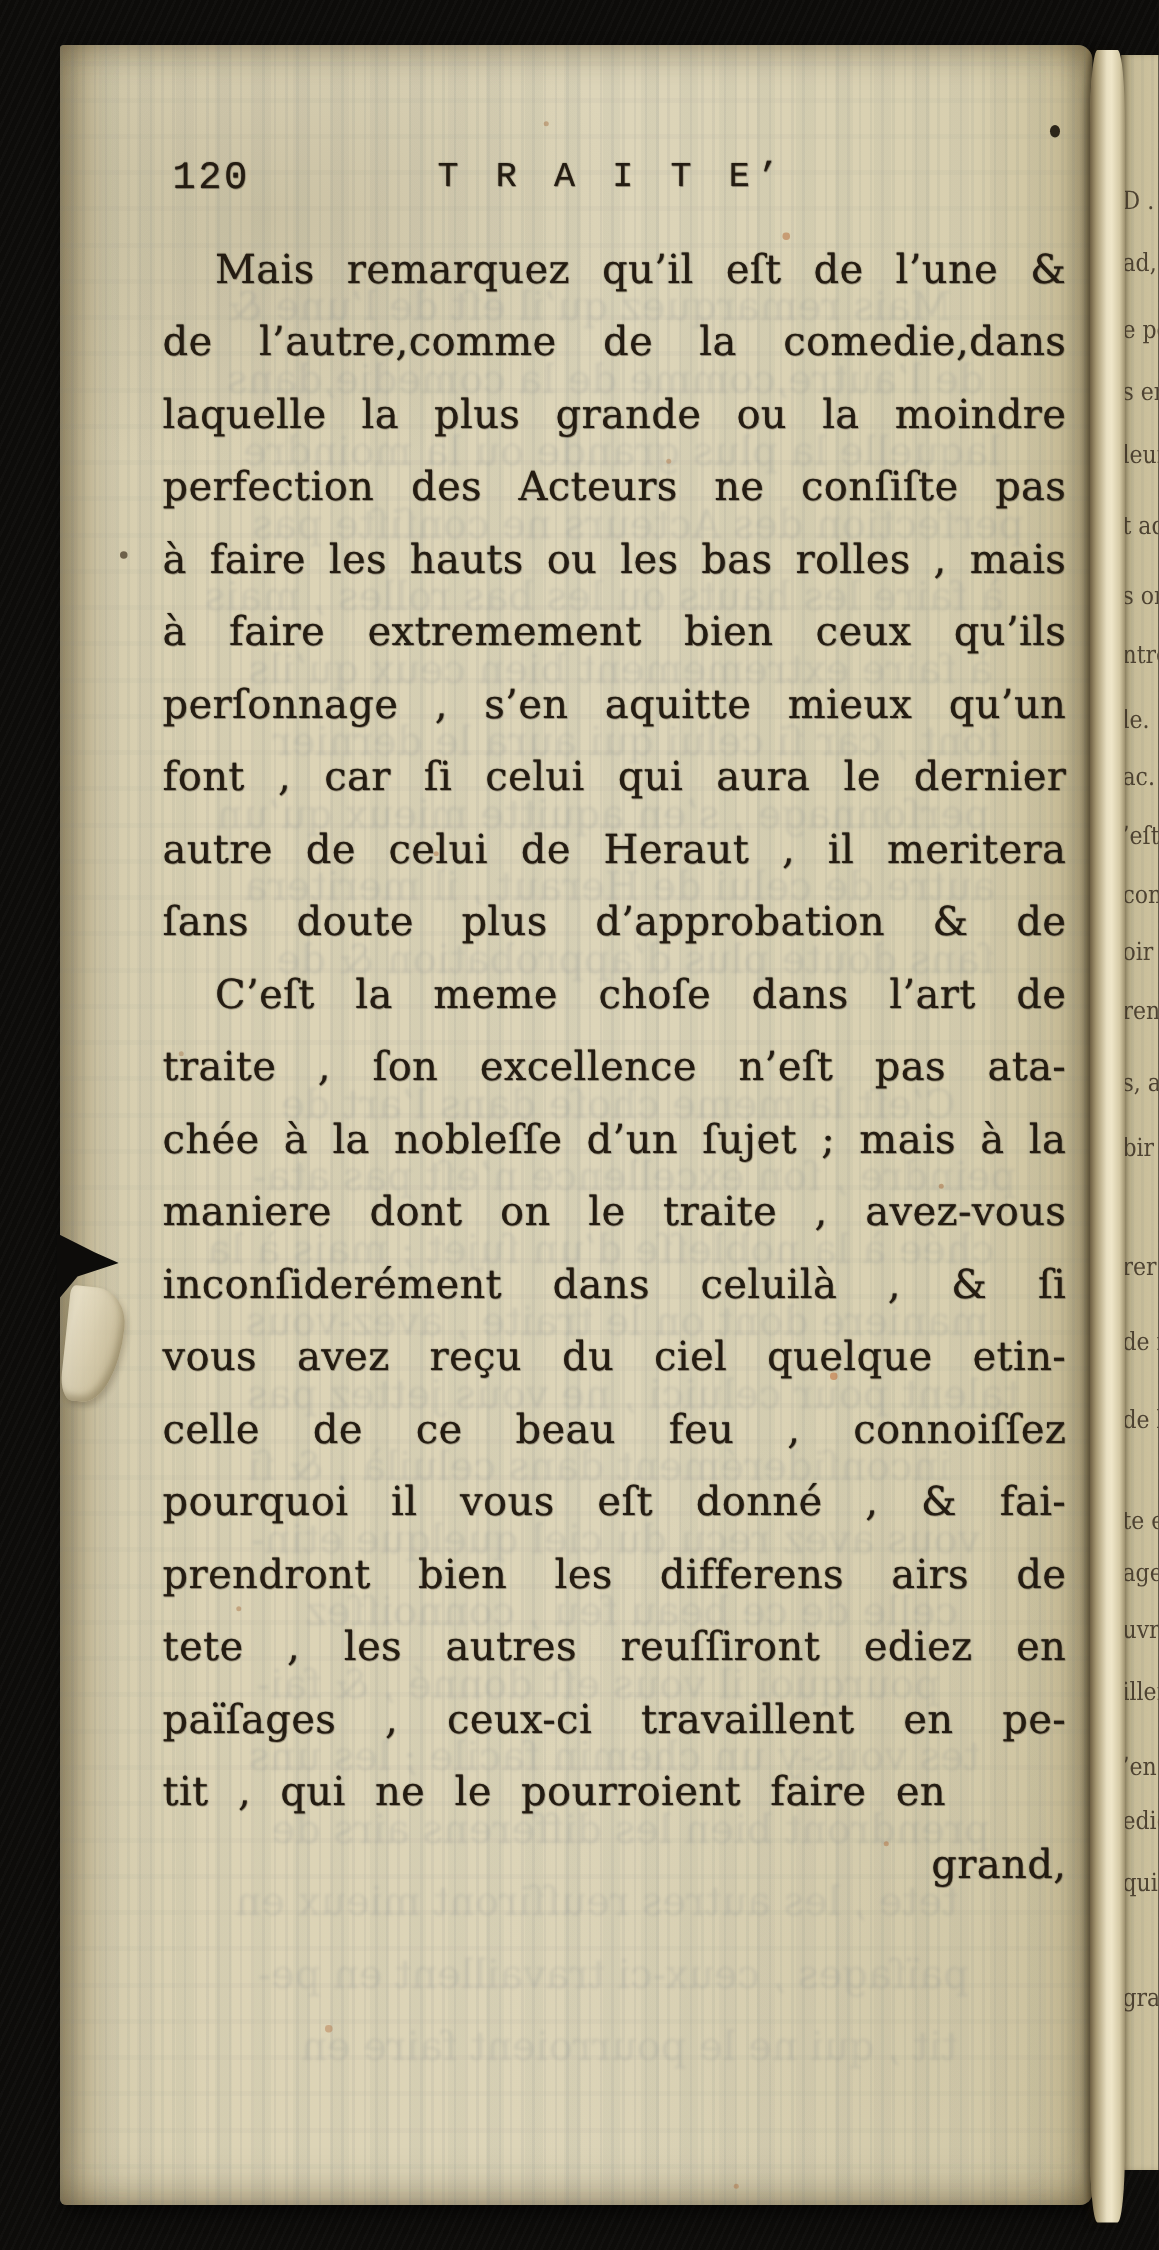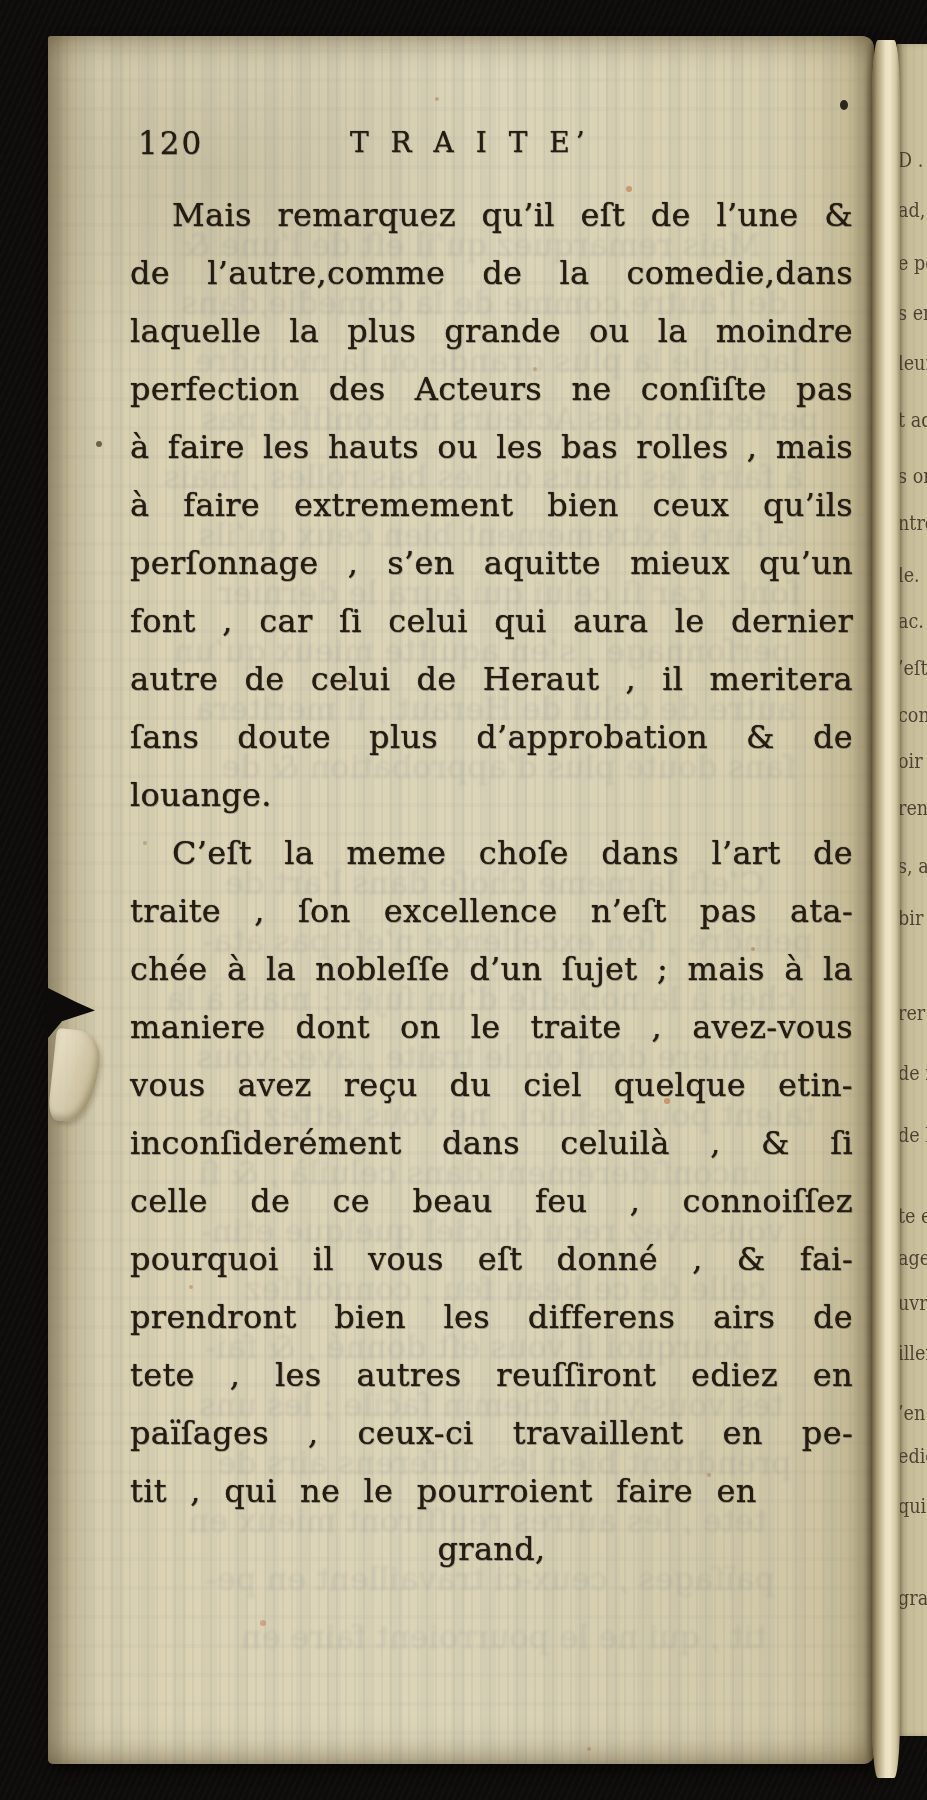--- a/index.html
+++ b/index.html
@@ -36,34 +36,34 @@
       repeating-linear-gradient(0deg, rgba(110,120,120,.045) 0 4px, rgba(0,0,0,0) 4px 29px);
   }
   
   .ghost{position:absolute;left:82px;top:150px;width:723px;height:1540px;z-index:2;overflow:hidden;pointer-events:none;}
   .ghost-line{
     position:absolute;width:723px;white-space:nowrap;text-align:center;
     font-size:32px;line-height:58px;color:var(--ghost-ink,#67727f);
     transform:scaleX(-1);opacity:.14;filter:blur(1.4px);
   }
   
-  .pagehead{position:absolute;left:82px;top:78px;width:723px;height:58px;line-height:58px;z-index:3;color:var(--ink,#241c12);}
+  .pagehead{position:absolute;left:82px;top:78px;width:723px;height:58px;line-height:58px;z-index:3;color:var(--ink,#241c12);font-family:Liberation Mono, monospace;}
   .folio{position:absolute;left:8px;font-size:31px;letter-spacing:2px;
     text-shadow:0 0 1px rgba(30,22,12,.8),.6px .8px 0 rgba(35,26,15,.3);}
   .runtitle{position:absolute;left:220px;font-size:28px;letter-spacing:6px;word-spacing:1px;
     text-shadow:0 0 1px rgba(30,22,12,.8),.6px .8px 0 rgba(35,26,15,.3);}
   .textblock{position:absolute;left:82px;top:150px;width:723px;z-index:3;color:var(--ink,#241c12);}
   .line{
     position:relative;height:58px;line-height:58px;font-size:32px;
     letter-spacing:.3px;word-spacing:1.5px;overflow:visible;white-space:normal;
     text-shadow:0 0 1px rgba(30,22,12,.78), .6px .9px 0 rgba(35,26,15,.28);
   }
   .align-justify{text-align:justify;text-align-last:justify;text-justify:inter-word;}
   .align-left{text-align:left;}
-  .align-right{text-align:center;}
+  .align-right{text-align:right;}
   .indented{padding-left:42px;}
   .loose{word-spacing:13px;}
   
   .fore-edge{
     position:absolute;left:872px;top:40px;width:28px;height:1738px;z-index:4;
     background:linear-gradient(90deg,#6e5f42 0,#a89a74 18%,#e9e0c2 48%,var(--fore-edge,#efe6c8) 62%,#d3c8a4 85%,#9f9270 100%);
     border-radius:6px/60px;
     box-shadow:-3px 0 6px rgba(20,14,6,.55);
   }
   .facing{
@@ -166,34 +166,33 @@
         <div class="line align-justify">à faire extremement bien ceux qu’ils</div>
 
         <div class="line align-justify">perſonnage , s’en aquitte mieux qu’un</div>
 
         <div class="line align-justify">font , car ſi celui qui aura le dernier</div>
 
         <div class="line align-justify">autre de celui de Heraut , il meritera</div>
 
         <div class="line align-justify">ſans doute plus d’approbation &amp; de</div>
 
-        <div class="line align-left">louange.</div>
 
         <div class="line align-justify indented">C’eſt la meme choſe dans l’art de</div>
 
         <div class="line align-justify">traite , ſon excellence n’eſt pas ata-</div>
 
         <div class="line align-justify">chée à la nobleſſe d’un ſujet ; mais à la</div>
 
         <div class="line align-justify">maniere dont on le traite , avez-vous</div>
 
 
+        <div class="line align-justify">inconſiderément dans celuilà , &amp; ſi</div>
+
         <div class="line align-justify">vous avez reçu du ciel quelque etin-</div>
-
-        <div class="line align-justify">inconſiderément dans celuilà , &amp; ſi</div>
 
         <div class="line align-justify">celle de ce beau feu , connoiſſez</div>
 
         <div class="line align-justify">pourquoi il vous eſt donné , &amp; fai-</div>
 
 
         <div class="line align-justify">prendront bien les differens airs de</div>
 
         <div class="line align-justify">tete , les autres reuſſiront ediez en</div>
 

